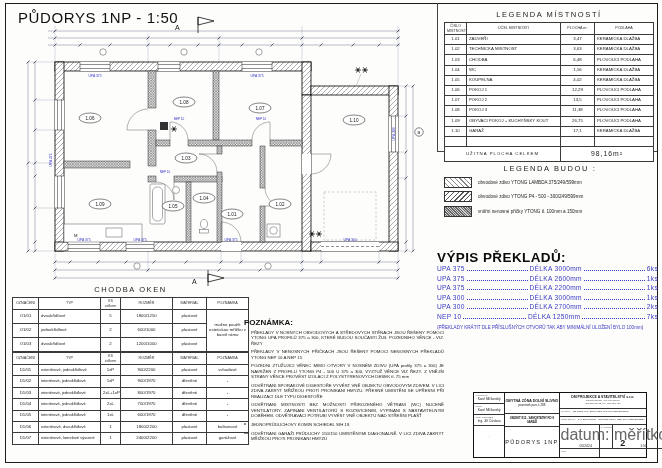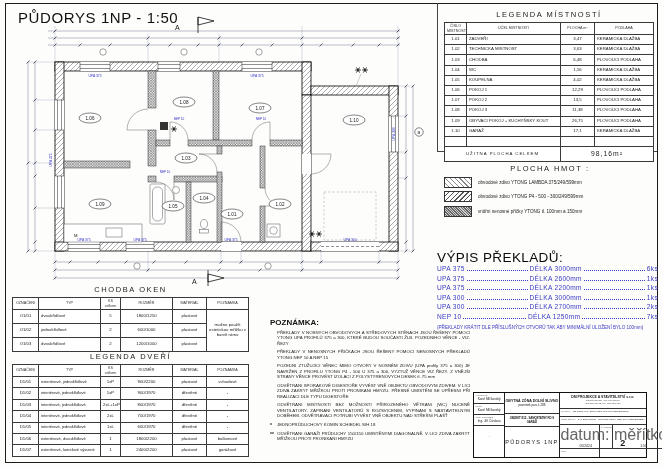--- a/index.html
+++ b/index.html
@@ -27,38 +27,38 @@
 
   .legend-hmot{position:absolute;left:444px;top:164px;width:212px;}
   .hm-row{display:flex;align-items:center;margin:3.5px 0;}
   .hm-sw{width:26px;height:9px;border:0.8px solid #333;margin-right:6px;flex:none;}
   .sw1{background:repeating-linear-gradient(45deg,#fff,#fff 2.6px,#8a8a8a 2.6px,#8a8a8a 3.4px);}
   .sw2{background:repeating-linear-gradient(135deg,#fff,#fff 2.4px,#555 2.4px,#555 3.4px);}
   .sw3{background:repeating-linear-gradient(45deg,#cfcfcf,#cfcfcf 0.8px,#666 0.8px,#666 1.8px);}
   .hm-tx{font-size:4.6px;color:#222;}
 
   .vypis{position:absolute;left:437px;top:250px;width:221px;}
-  .vy-title{font-size:13.5px;font-weight:400;color:#0a0a0a;letter-spacing:.4px;}
+  .vy-title{font-size:13.5px;font-weight:700;color:#0a0a0a;letter-spacing:.4px;}
   .vy-row{display:flex;align-items:baseline;color:#3a3ac2;font-size:6.6px;height:9.6px;letter-spacing:.3px;}
   .vy-row .nm{flex:none;}
   .vy-row .ln{flex:none;}
   .vy-row .qt{flex:none;}
   .vy-lead{flex:1;border-bottom:1px dotted #3a3ac2;margin:0 2px;height:5px;}
   .vy-note{color:#3a3ac2;font-size:4.6px;margin-top:2.5px;white-space:nowrap;}
 
   .legend-okna{position:absolute;left:12px;top:285px;width:237px;}
   .legend-okna td{height:12px;text-align:center;}
   .legend-okna td.c-typ{text-align:left;}
   .c-note{white-space:normal !important;font-size:3.8px;text-align:center;}
 
   .legend-dvere{position:absolute;left:12px;top:352px;width:237px;}
   .legend-dvere td{height:9.4px;text-align:center;}
   .legend-dvere td.c-typ{text-align:left;font-size:4px;}
 
-  .poznamka{position:absolute;left:270px;top:318px;width:200px;}
+  .poznamka{position:absolute;left:244px;top:318px;width:200px;}
   .pz-title{font-size:8px;font-weight:700;margin:0 0 2px 0;color:#111;}
   .poznamka p{font-size:4.35px;line-height:1.3;text-align:justify;margin:2.6px 0;color:#222;display:flex;}
   .pstar{font-weight:700;flex:none;width:7px;font-size:5px;}
   .ptext{flex:1;}
 
   .tb{position:absolute;left:473px;top:392px;width:174px;height:66px;border:1.2px solid #111;
       display:flex;background:#fff;box-sizing:border-box;}
   .tb *{box-sizing:border-box;}
   .tb-c1{width:38px;border-right:0.8px solid #222;display:flex;flex-direction:column;}
   .tb-person{height:11px;border-bottom:0.6px solid #333;padding:0.5px 1.5px;}
@@ -400,21 +400,21 @@
           </tr>
         <tr class="lr-total">
           <td colspan="2">UŽITNÁ PLOCHA CELKEM</td>
           <td colspan="2" class="tv">98,16m²</td>
         </tr>
       </tbody>
     </table>
   </div>
 
   <div class="legend-hmot">
-    <div class="sec-title">PLOCHA HMOT :</div>
+    <div class="sec-title">LEGENDA BUDOU :</div>
     <div class="hm-row">
       <span class="hm-sw sw1"></span>
       <span class="hm-tx">obvodové zdivo YTONG LAMBDA 375/249/599mm</span>
     </div>
     <div class="hm-row">
       <span class="hm-sw sw2"></span>
       <span class="hm-tx">obvodové zdivo YTONG P4 - 500 - 300/249/599mm</span>
     </div>
     <div class="hm-row">
       <span class="hm-sw sw3"></span>
@@ -509,21 +509,20 @@
           <td class="c-typ">dvoukřídlové</td>
           <td>2</td>
           <td>1200/1000</td>
           <td>plastové</td>
         </tr>
       </tbody>
     </table>
   </div>
 
   <div class="legend-dvere">
-    <div class="sec-title">LEGENDA DVEŘÍ</div>
     <table class="lg">
       <colgroup>
           <col style="width:26px">
           <col style="width:62px">
           <col style="width:20px">
           <col style="width:52px">
           <col style="width:34px">
           <col>
         </colgroup>
       <tbody>

